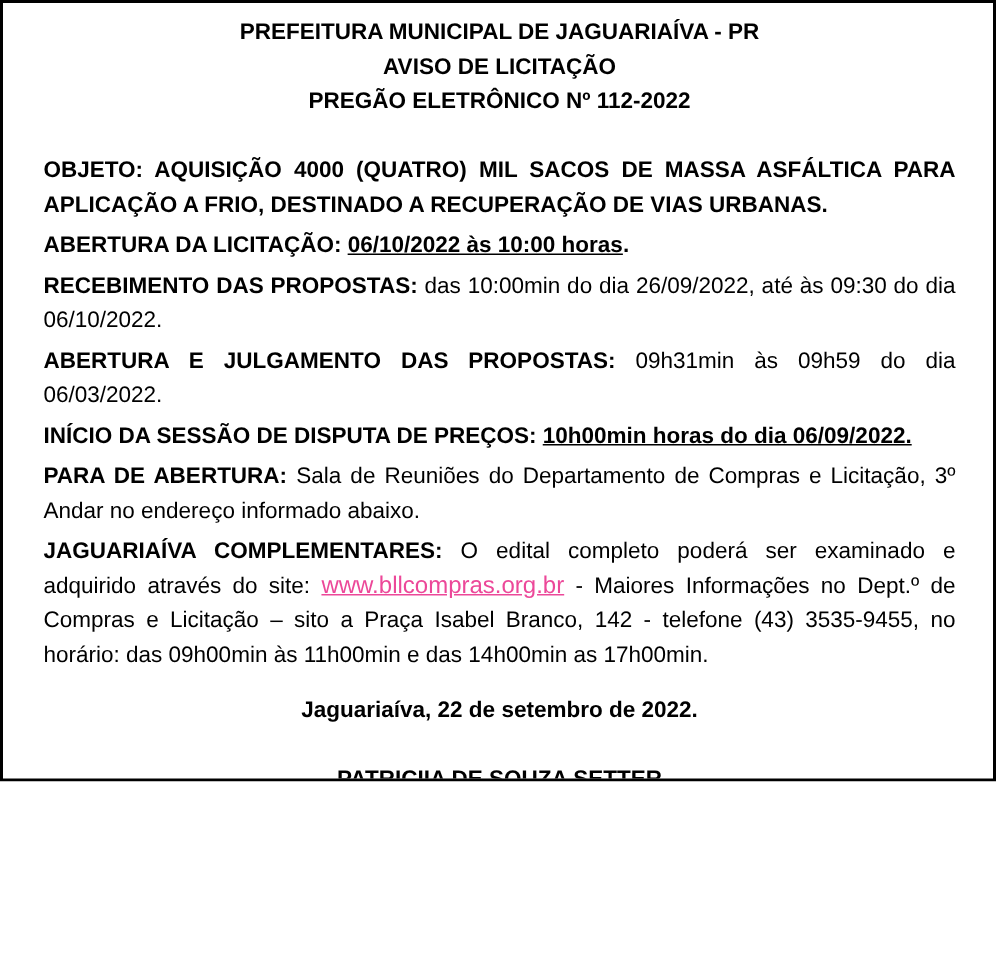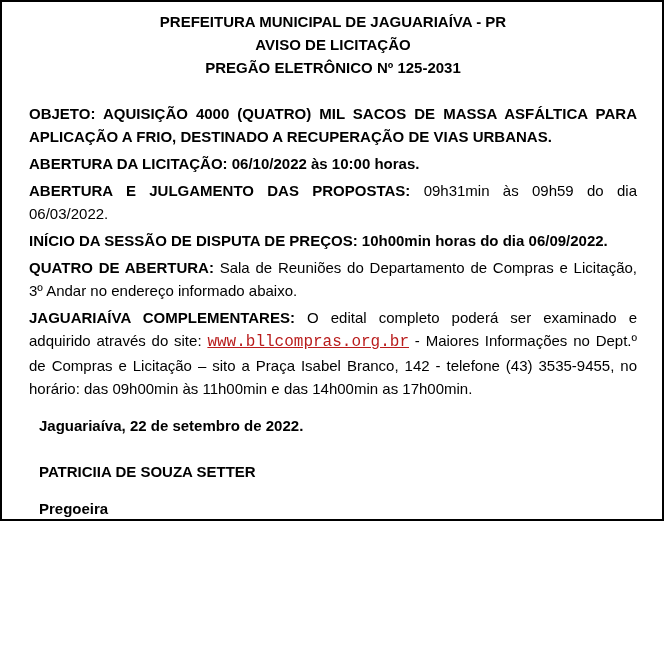--- a/index.html
+++ b/index.html
@@ -28,57 +28,59 @@
     margin: 0;
   }
   .body-block {
     margin-top: 23px;
   }
   .para {
     margin: 4px;
     text-align: justify;
   }
   .b { font-weight: bold; }
-  .u { }
+  .u { text-decoration: underline; }
   .link {
-    font-family: Liberation Mono, monospace;
+    font-family: Liberation Sans, sans-serif;
     font-size: 16px;
     text-decoration: underline;
-    color: #b91c1c;
+    color: #ec4899;
   }
   .center {
     margin: 14px;
+    text-align: center;
   }
   .sig-block {
     margin-top: 23px;
   }
 </style>
 </head>
 <body>
 
 <div class="page">
 
   <div class="header">
     <p class="b">PREFEITURA MUNICIPAL DE JAGUARIAÍVA - PR</p>
     <p class="b">AVISO DE LICITAÇÃO</p>
-    <p class="b">PREGÃO ELETRÔNICO Nº 125-2031</p>
+    <p class="b">PREGÃO ELETRÔNICO Nº 112-2022</p>
   </div>
 
   <div class="body-block">
 
     <p class="para b"><span>OBJETO: AQUISIÇÃO 4000 (QUATRO) MIL SACOS DE MASSA ASFÁLTICA PARA APLICAÇÃO A FRIO, DESTINADO A RECUPERAÇÃO DE VIAS URBANAS.</span></p>
 
     <p class="para"><span class="b">ABERTURA DA LICITAÇÃO: </span><span class="b u">06/10/2022 às 10:00 horas</span><span class="b">.</span></p>
 
+    <p class="para"><span class="b">RECEBIMENTO DAS PROPOSTAS: </span><span>das 10:00min do dia 26/09/2022, até às 09:30 do dia 06/10/2022.</span></p>
 
     <p class="para"><span class="b">ABERTURA E JULGAMENTO DAS PROPOSTAS: </span><span>09h31min às 09h59 do dia 06/03/2022.</span></p>
 
     <p class="para"><span class="b">INÍCIO DA SESSÃO DE DISPUTA DE PREÇOS: </span><span class="b u">10h00min horas do dia 06/09/2022.</span></p>
 
-    <p class="para"><span class="b">QUATRO DE ABERTURA: </span><span>Sala de Reuniões do Departamento de Compras e Licitação, 3º Andar no endereço informado abaixo.</span></p>
+    <p class="para"><span class="b">PARA DE ABERTURA: </span><span>Sala de Reuniões do Departamento de Compras e Licitação, 3º Andar no endereço informado abaixo.</span></p>
 
     <p class="para"><span class="b">JAGUARIAÍVA COMPLEMENTARES: </span><span>O edital completo poderá ser examinado e adquirido através do site: </span><span class="link">www.bllcompras.org.br</span><span> - Maiores Informações no Dept.º de Compras e Licitação – sito a Praça Isabel Branco, 142 - telefone (43) 3535-9455, no horário: das 09h00min às 11h00min e das 14h00min as 17h00min.</span></p>
 
     <p class="center b">Jaguariaíva, 22 de setembro de 2022.</p>
 
     <div class="sig-block">
       <p class="center b">PATRICIIA DE SOUZA SETTER</p>
       <p class="center b">Pregoeira</p>
     </div>
 

